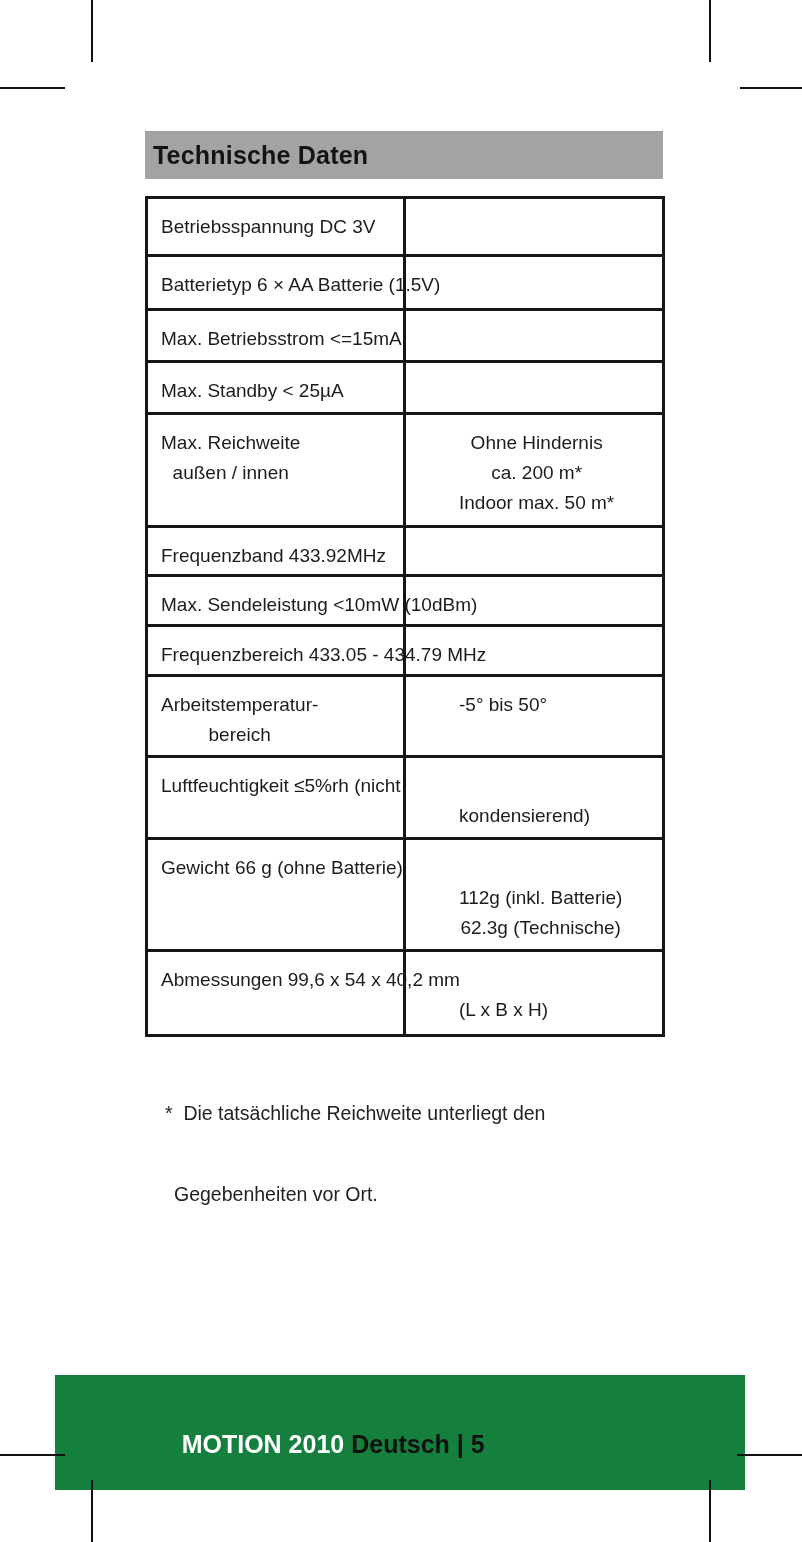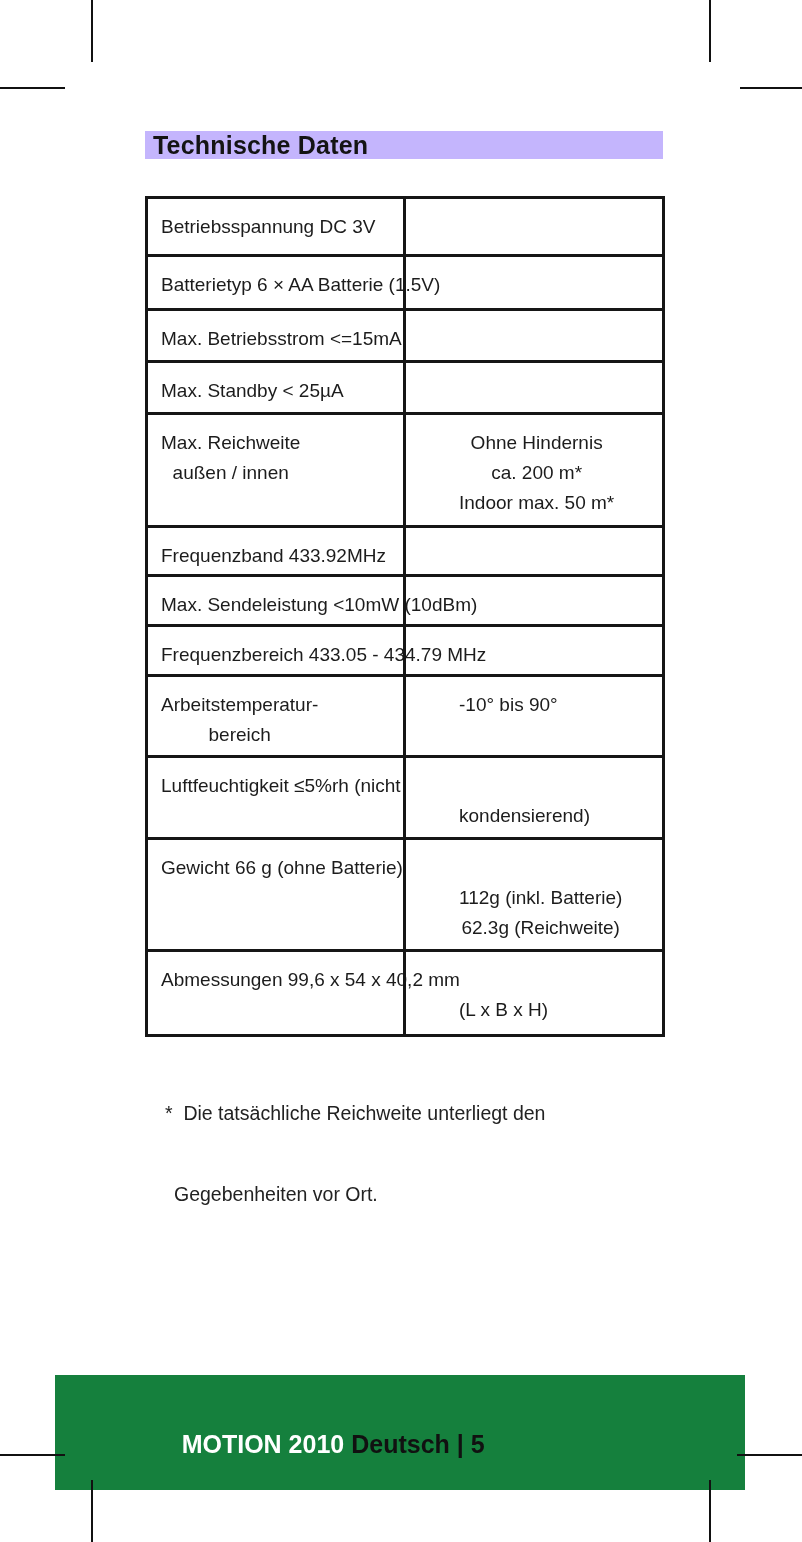--- a/index.html
+++ b/index.html
@@ -21,22 +21,22 @@
   .cm-tl-h { left:0;     top:87px; width:62px; }
   .cm-tr-h { left:740px; top:87px; width:62px; }
   .cm-bl-h { left:0;     top:1454px; }
   .cm-br-h { left:737px; top:1454px; }
   .cm-bl-v { left:91px;  top:1480px; }
   .cm-br-v { left:709px; top:1480px; }
 
   
   .header-bar {
     position:absolute; left:145px; top:131px;
-    width:518px; height:28px;
-    background:#c4b5fd;
+    width:518px; height:48px;
+    background:#a3a3a3;
     display:flex; align-items:center;
   }
   .header-bar .title {
     font-size:25px; font-weight:bold; color:#141414;
     padding-left:8px; letter-spacing:0.2px;
   }
 
   
   .ttable {
     position:absolute; left:145px; top:196px;
@@ -153,42 +153,42 @@
         <div class="tl">Frequenzbereich 433.05 - 434.79 MHz</div>
       </div>
     </div>
 
     <div class="trow" style="height:81px">
       <div class="cell left">
         <div class="tl">Arbeitstemperatur-</div>
         <div class="tl">bereich</div>
       </div>
       <div class="cell right">
-        <div class="tl">-10° bis 90°</div>
+        <div class="tl">-5° bis 50°</div>
       </div>
     </div>
 
     <div class="trow" style="height:82px">
       <div class="cell left">
         <div class="tl">Luftfeuchtigkeit ≤5%rh (nicht</div>
       </div>
       <div class="cell right">
         <div class="tl"></div>
         <div class="tl">kondensierend)</div>
       </div>
     </div>
 
     <div class="trow" style="height:112px">
       <div class="cell left">
         <div class="tl">Gewicht 66 g (ohne Batterie)</div>
       </div>
       <div class="cell right">
         <div class="tl"></div>
         <div class="tl">112g (inkl. Batterie)</div>
-        <div class="tl">62.3g (Reichweite)</div>
+        <div class="tl">62.3g (Technische)</div>
       </div>
     </div>
 
     <div class="trow last" style="height:82px">
       <div class="cell left">
         <div class="tl">Abmessungen 99,6 x 54 x 40,2 mm</div>
       </div>
       <div class="cell right">
         <div class="tl"></div>
         <div class="tl">(L x B x H)</div>

